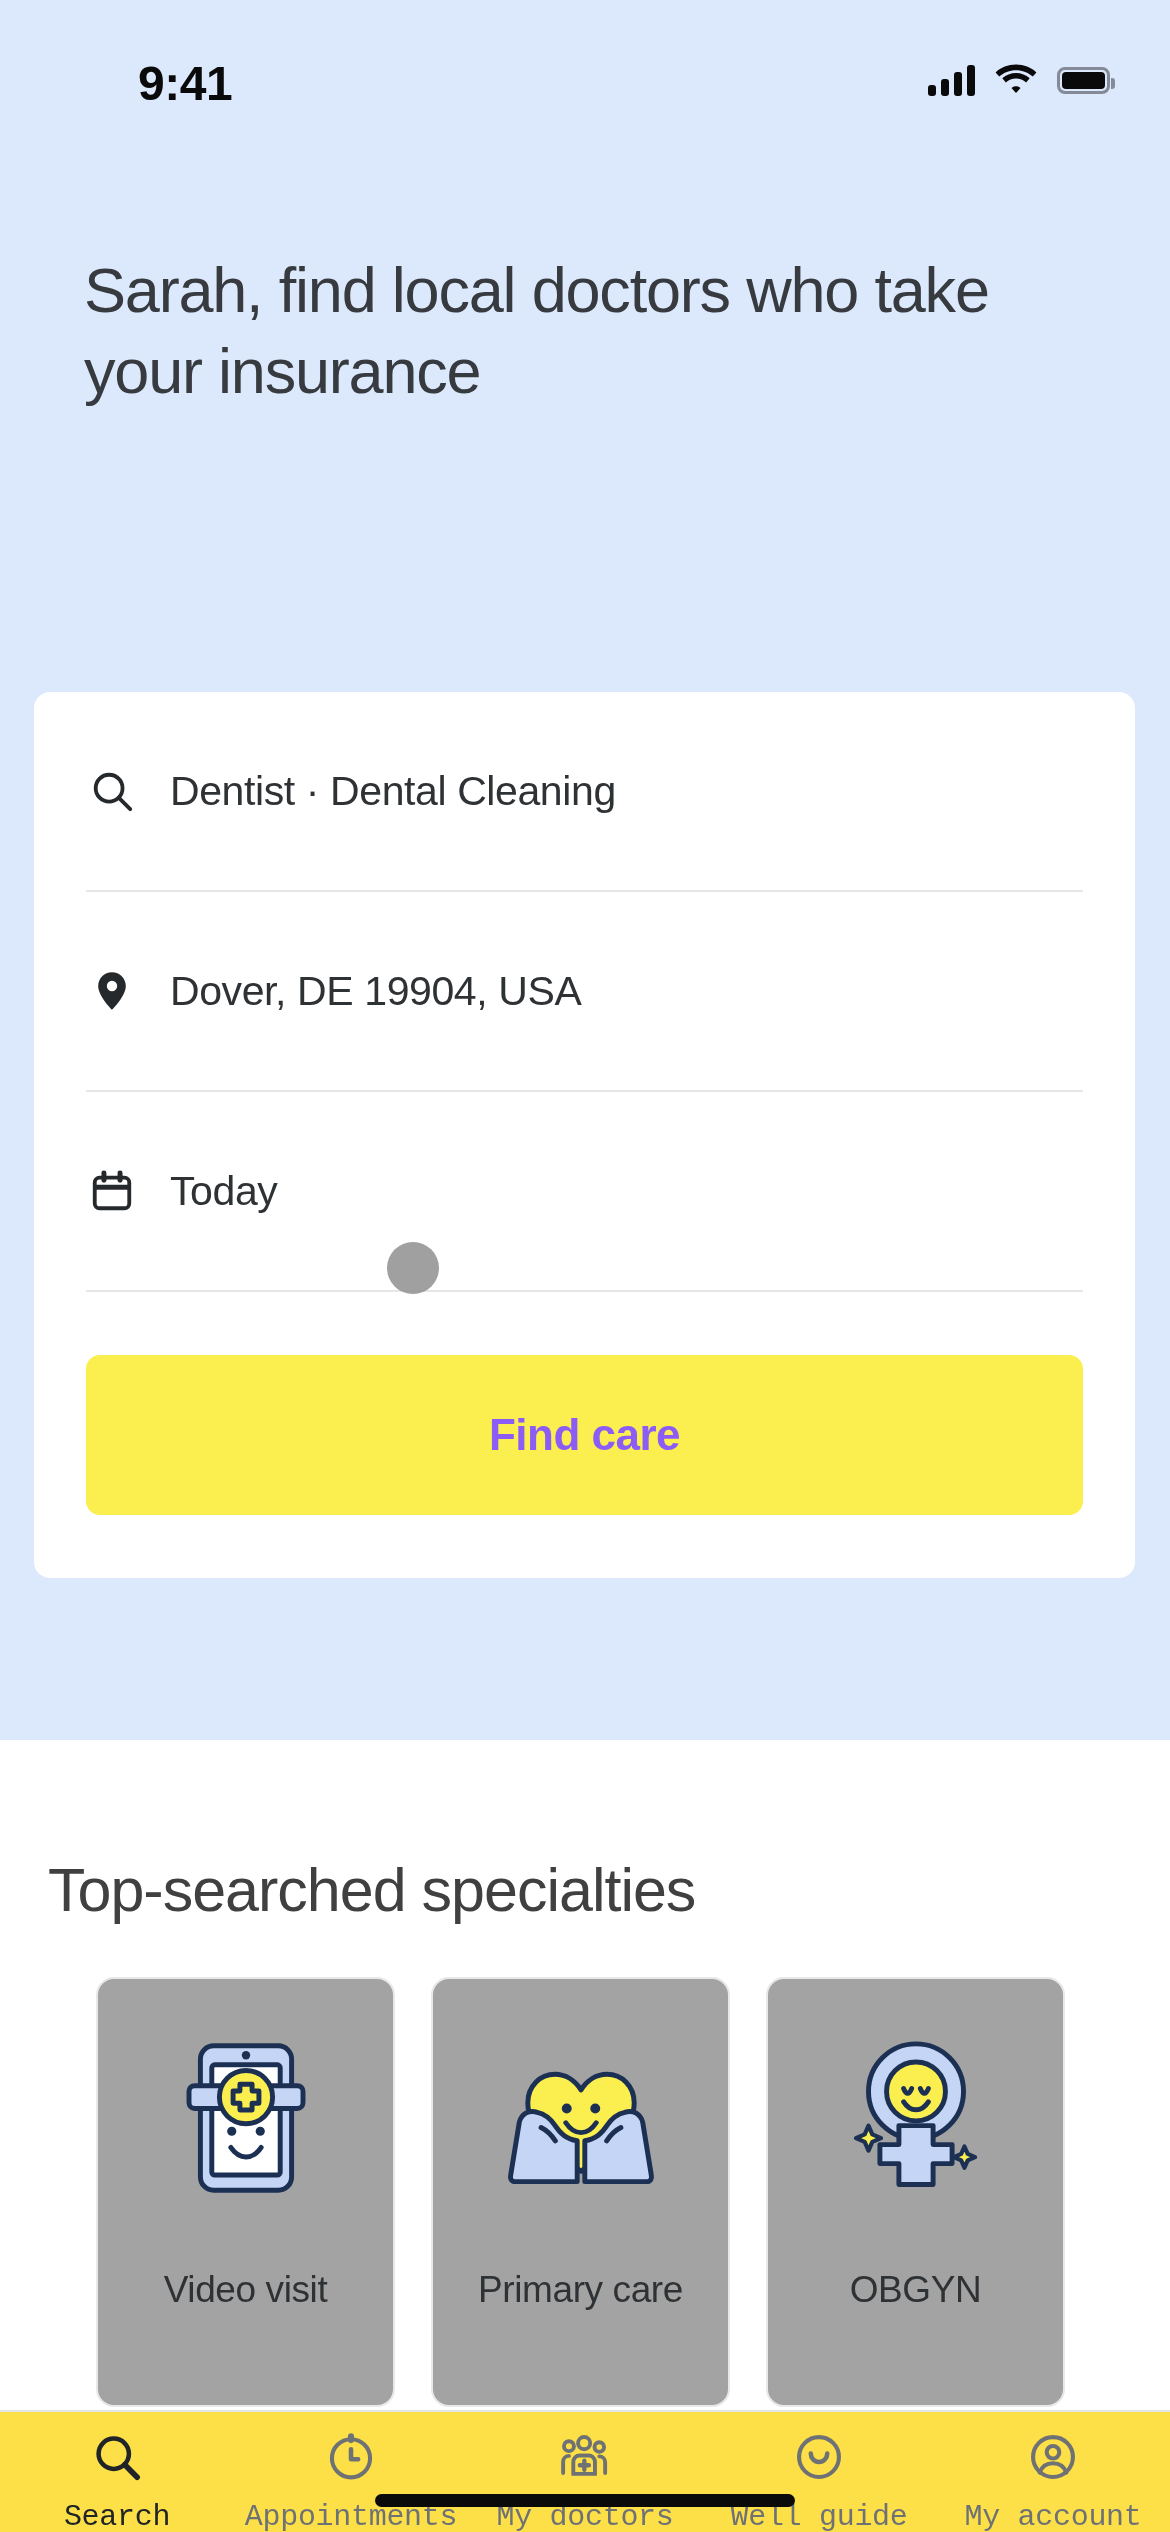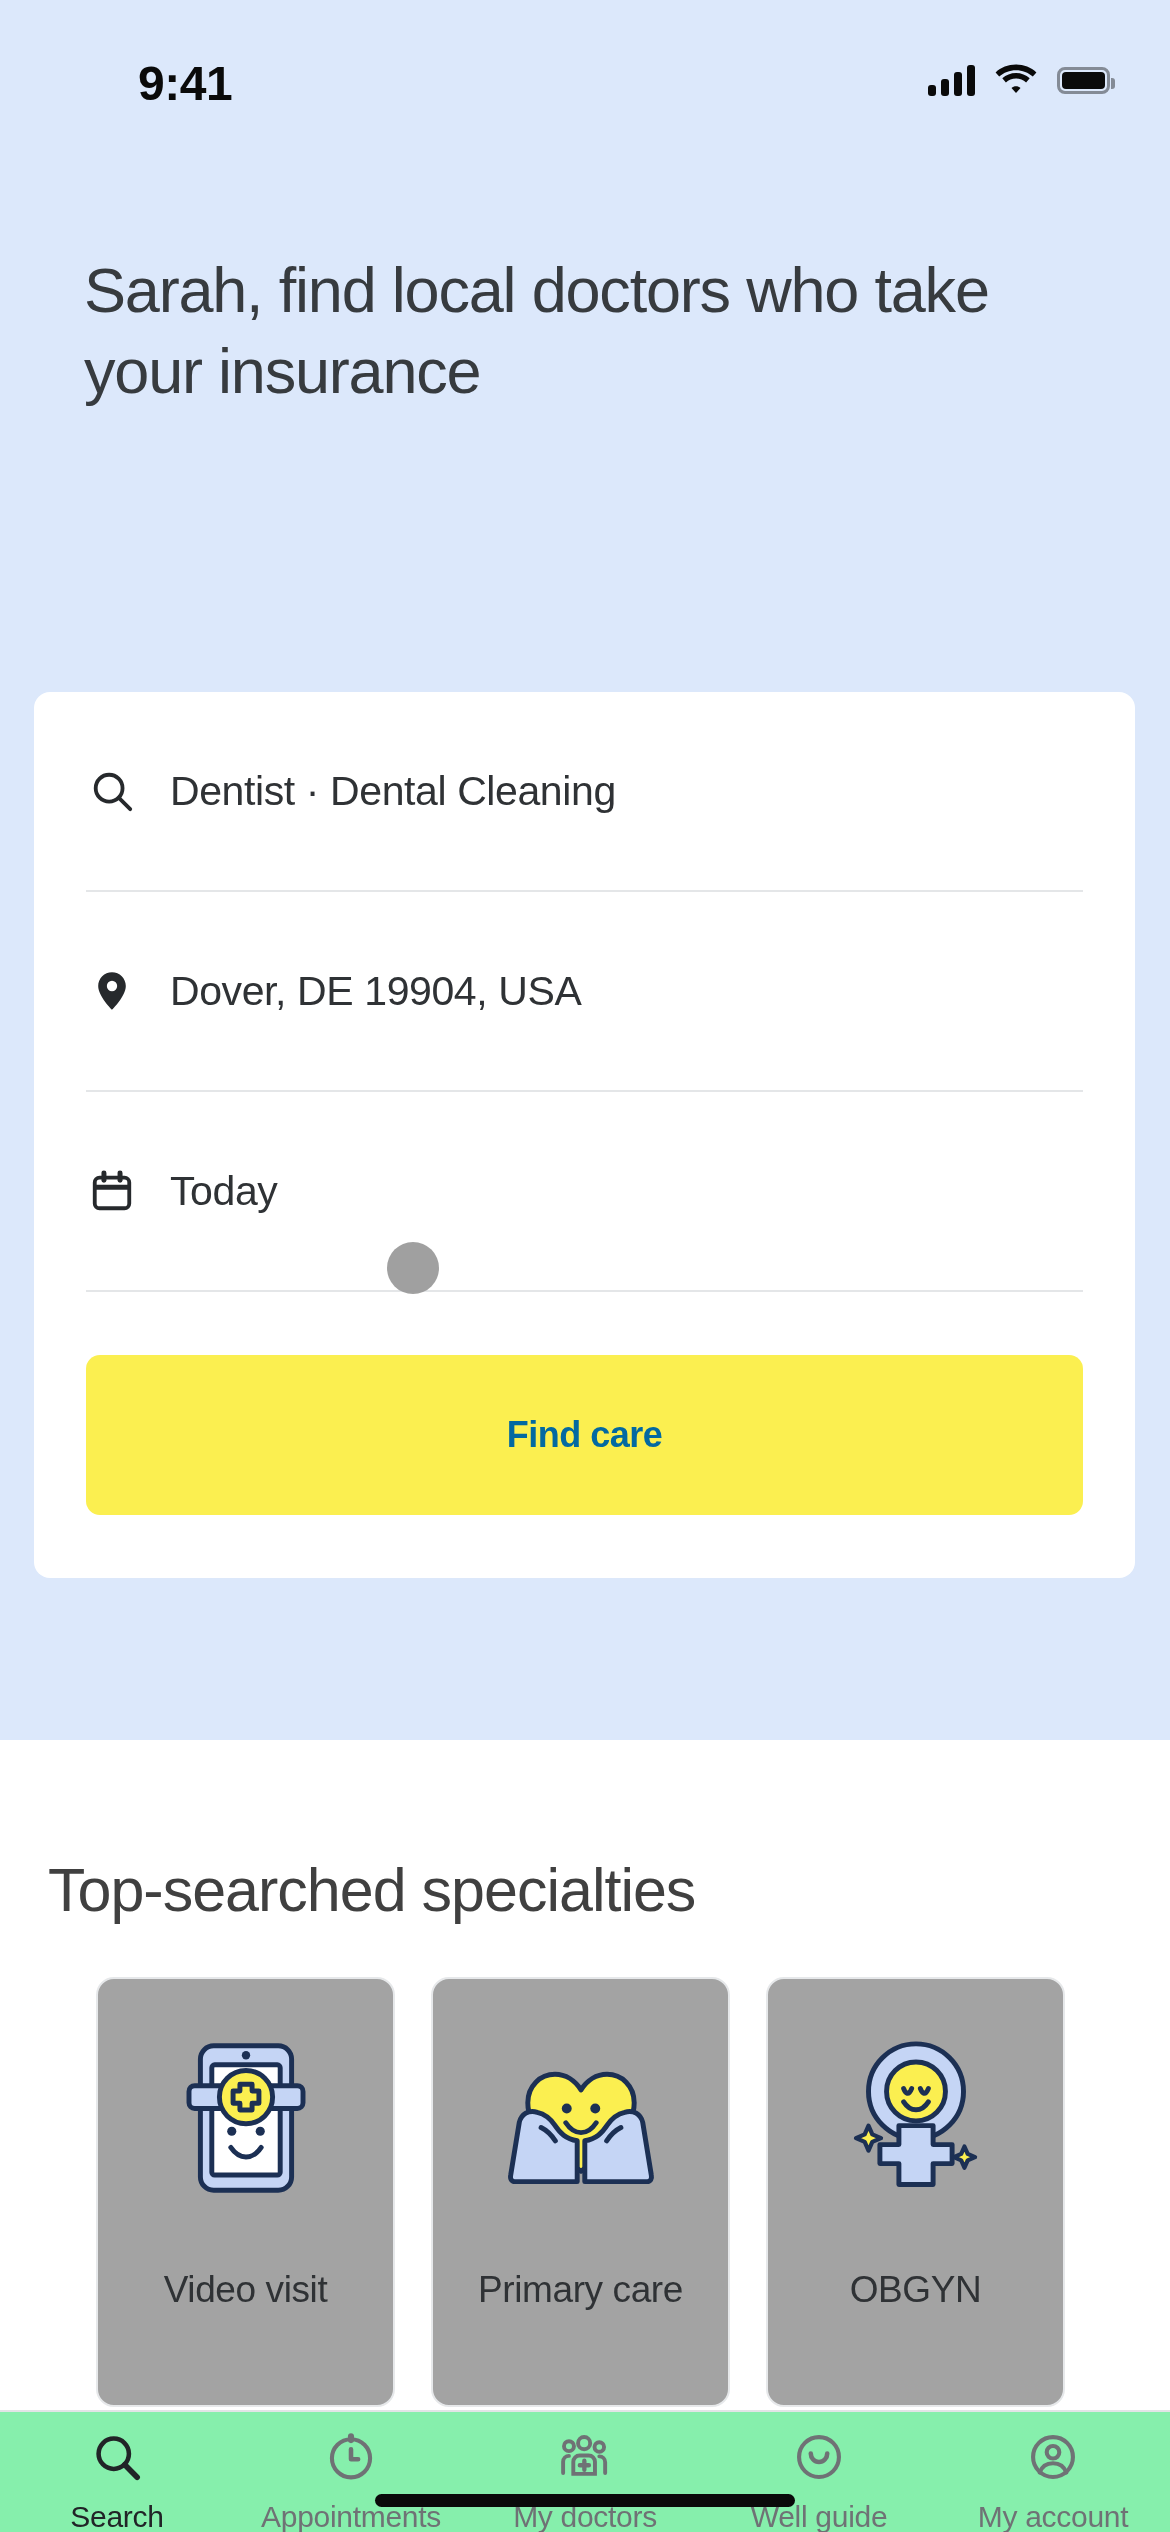--- a/index.html
+++ b/index.html
@@ -73,21 +73,21 @@
   #tap-dot {
     position:absolute; left:387px; top:1242px;
     width:52px; height:52px; border-radius:50%;
     background:#989898; opacity:.92;
   }
 
   #find-care {
     display:block; width:997px; height:160px; margin:63px 0 63px 0;
     background:#fbef50; border:none; border-radius:14px;
     font-family:"Liberation Sans", sans-serif;
-    font-size:36px; font-weight:700; color:#0369a1; letter-spacing:-0.5px;
+    font-size:44px; font-weight:700; color:#8b5cf6; letter-spacing:-0.5px;
     cursor:pointer;
   }
 
   
   #specialties-title {
     position:absolute; left:48px; top:1855px;
     font-size:61px; font-weight:400; color:#404040; letter-spacing:-1px;
   }
   #spec-row {
     position:absolute; left:96px; top:1977px;
@@ -100,22 +100,22 @@
     padding-top:44px;
   }
   .spec-art { width:190px; height:190px; }
   .spec-label {
     margin-top:56px; font-size:37px; color:#2f3235; letter-spacing:-0.4px;
   }
 
   
   #tabbar {
     position:absolute; left:0; top:2410px; width:1170px; height:122px;
-    background:#86efac; border-top:2px solid #e2e4e6;
-    display:flex; align-items:flex-start; padding-top:16px;
+    background:#fde047; border-top:2px solid #e2e4e6;
+    display:flex; align-items:flex-start; padding-top:16px;font-family:Liberation Mono, monospace;
   }
   .tab { flex:1 1 0; display:flex; flex-direction:column; align-items:center; gap:14px; cursor:pointer; }
   .tab .ticon { width:58px; height:58px; display:flex; align-items:center; justify-content:center; }
   .tab .tlabel { font-size:30px; color:#6f7275; letter-spacing:-0.3px; }
   .tab.active .tlabel { color:#212427; font-weight:400; }
   #home-indicator {
     position:absolute; left:50%; transform:translateX(-50%); top:2494px;
     width:420px; height:13px; background:#0a0a0a; border-radius:7px;
   }
 </style>

